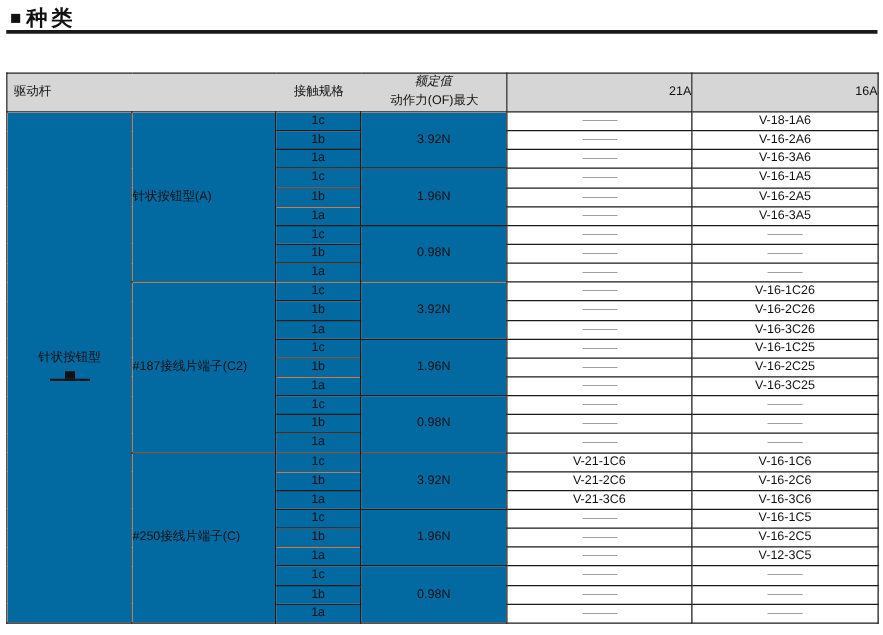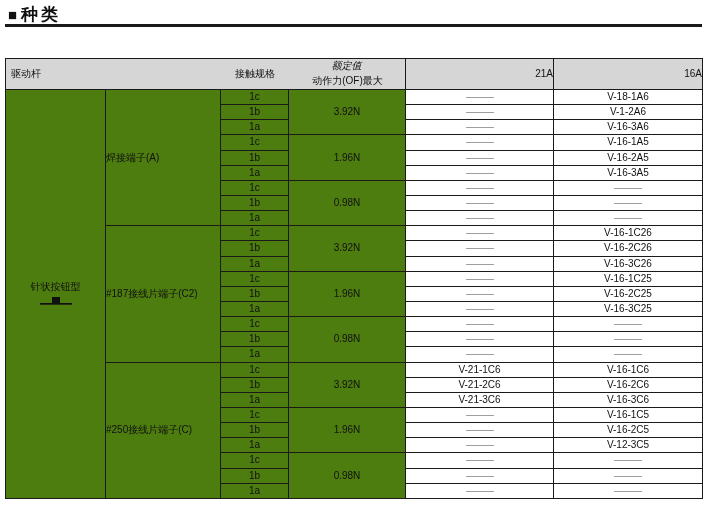--- a/index.html
+++ b/index.html
@@ -38,21 +38,21 @@
     border-collapse:collapse; table-layout:fixed;
     font-size:10px;
     border-radius:11px;
   }
   table.catalog td {
     border:1px solid #1a1a1a;
     padding:0; vertical-align:middle; overflow:hidden;
     height:15.15px; line-height:1;
   }
   tr.hdr td { height:30px; background:#d6d6d6; }
-  td.gray { background:#4d7c0f; }
+  td.gray { background:#0369a1; }
   td.val  { background:#ffffff; text-align:center; }
   td.contact { text-align:center; }
   td.force   { text-align:center; }
   td.terminal { text-align:left; padding-left:3px; }
   td.actuator { text-align:center;font-family:Liberation Serif, serif; }
 
   
   .hdr-wrap { position:relative; width:100%; height:30px; }
   .h-actuator { position:absolute; left:5px; top:0; height:30px; display:flex; align-items:center; }
   .h-terminal { position:absolute; left:100px; width:115px; top:0; height:30px;
@@ -111,30 +111,30 @@
         <td class="rating-col">16A</td>
       </tr>
     <tr>
           <td rowspan="27" class="gray actuator">
             <div class="act-label">针状按钮型</div>
             <svg class="plunger" width="40" height="10" viewBox="0 0 40 10">
               <rect x="16" y="1" width="8" height="6"></rect>
               <rect x="4" y="7" width="32" height="1.7"></rect>
             </svg>
           </td>
-          <td rowspan="9" class="gray terminal"><span>焊接端子(A)</span></td>
+          <td rowspan="9" class="gray terminal"><span>针状按钮型(A)</span></td>
           <td class="gray contact"><span>1c</span></td>
           <td rowspan="3" class="gray force"><span>3.92N</span></td>
           <td class="val"><span class="na">—</span></td>
           <td class="val"><span>V-18-1A6</span></td>
         </tr>
         <tr>
           <td class="gray contact"><span>1b</span></td>
           <td class="val"><span class="na">—</span></td>
-          <td class="val"><span>V-1-2A6</span></td>
+          <td class="val"><span>V-16-2A6</span></td>
         </tr>
         <tr>
           <td class="gray contact"><span>1a</span></td>
           <td class="val"><span class="na">—</span></td>
           <td class="val"><span>V-16-3A6</span></td>
         </tr>
         <tr>
           <td class="gray contact"><span>1c</span></td>
           <td rowspan="3" class="gray force"><span>1.96N</span></td>
           <td class="val"><span class="na">—</span></td>

